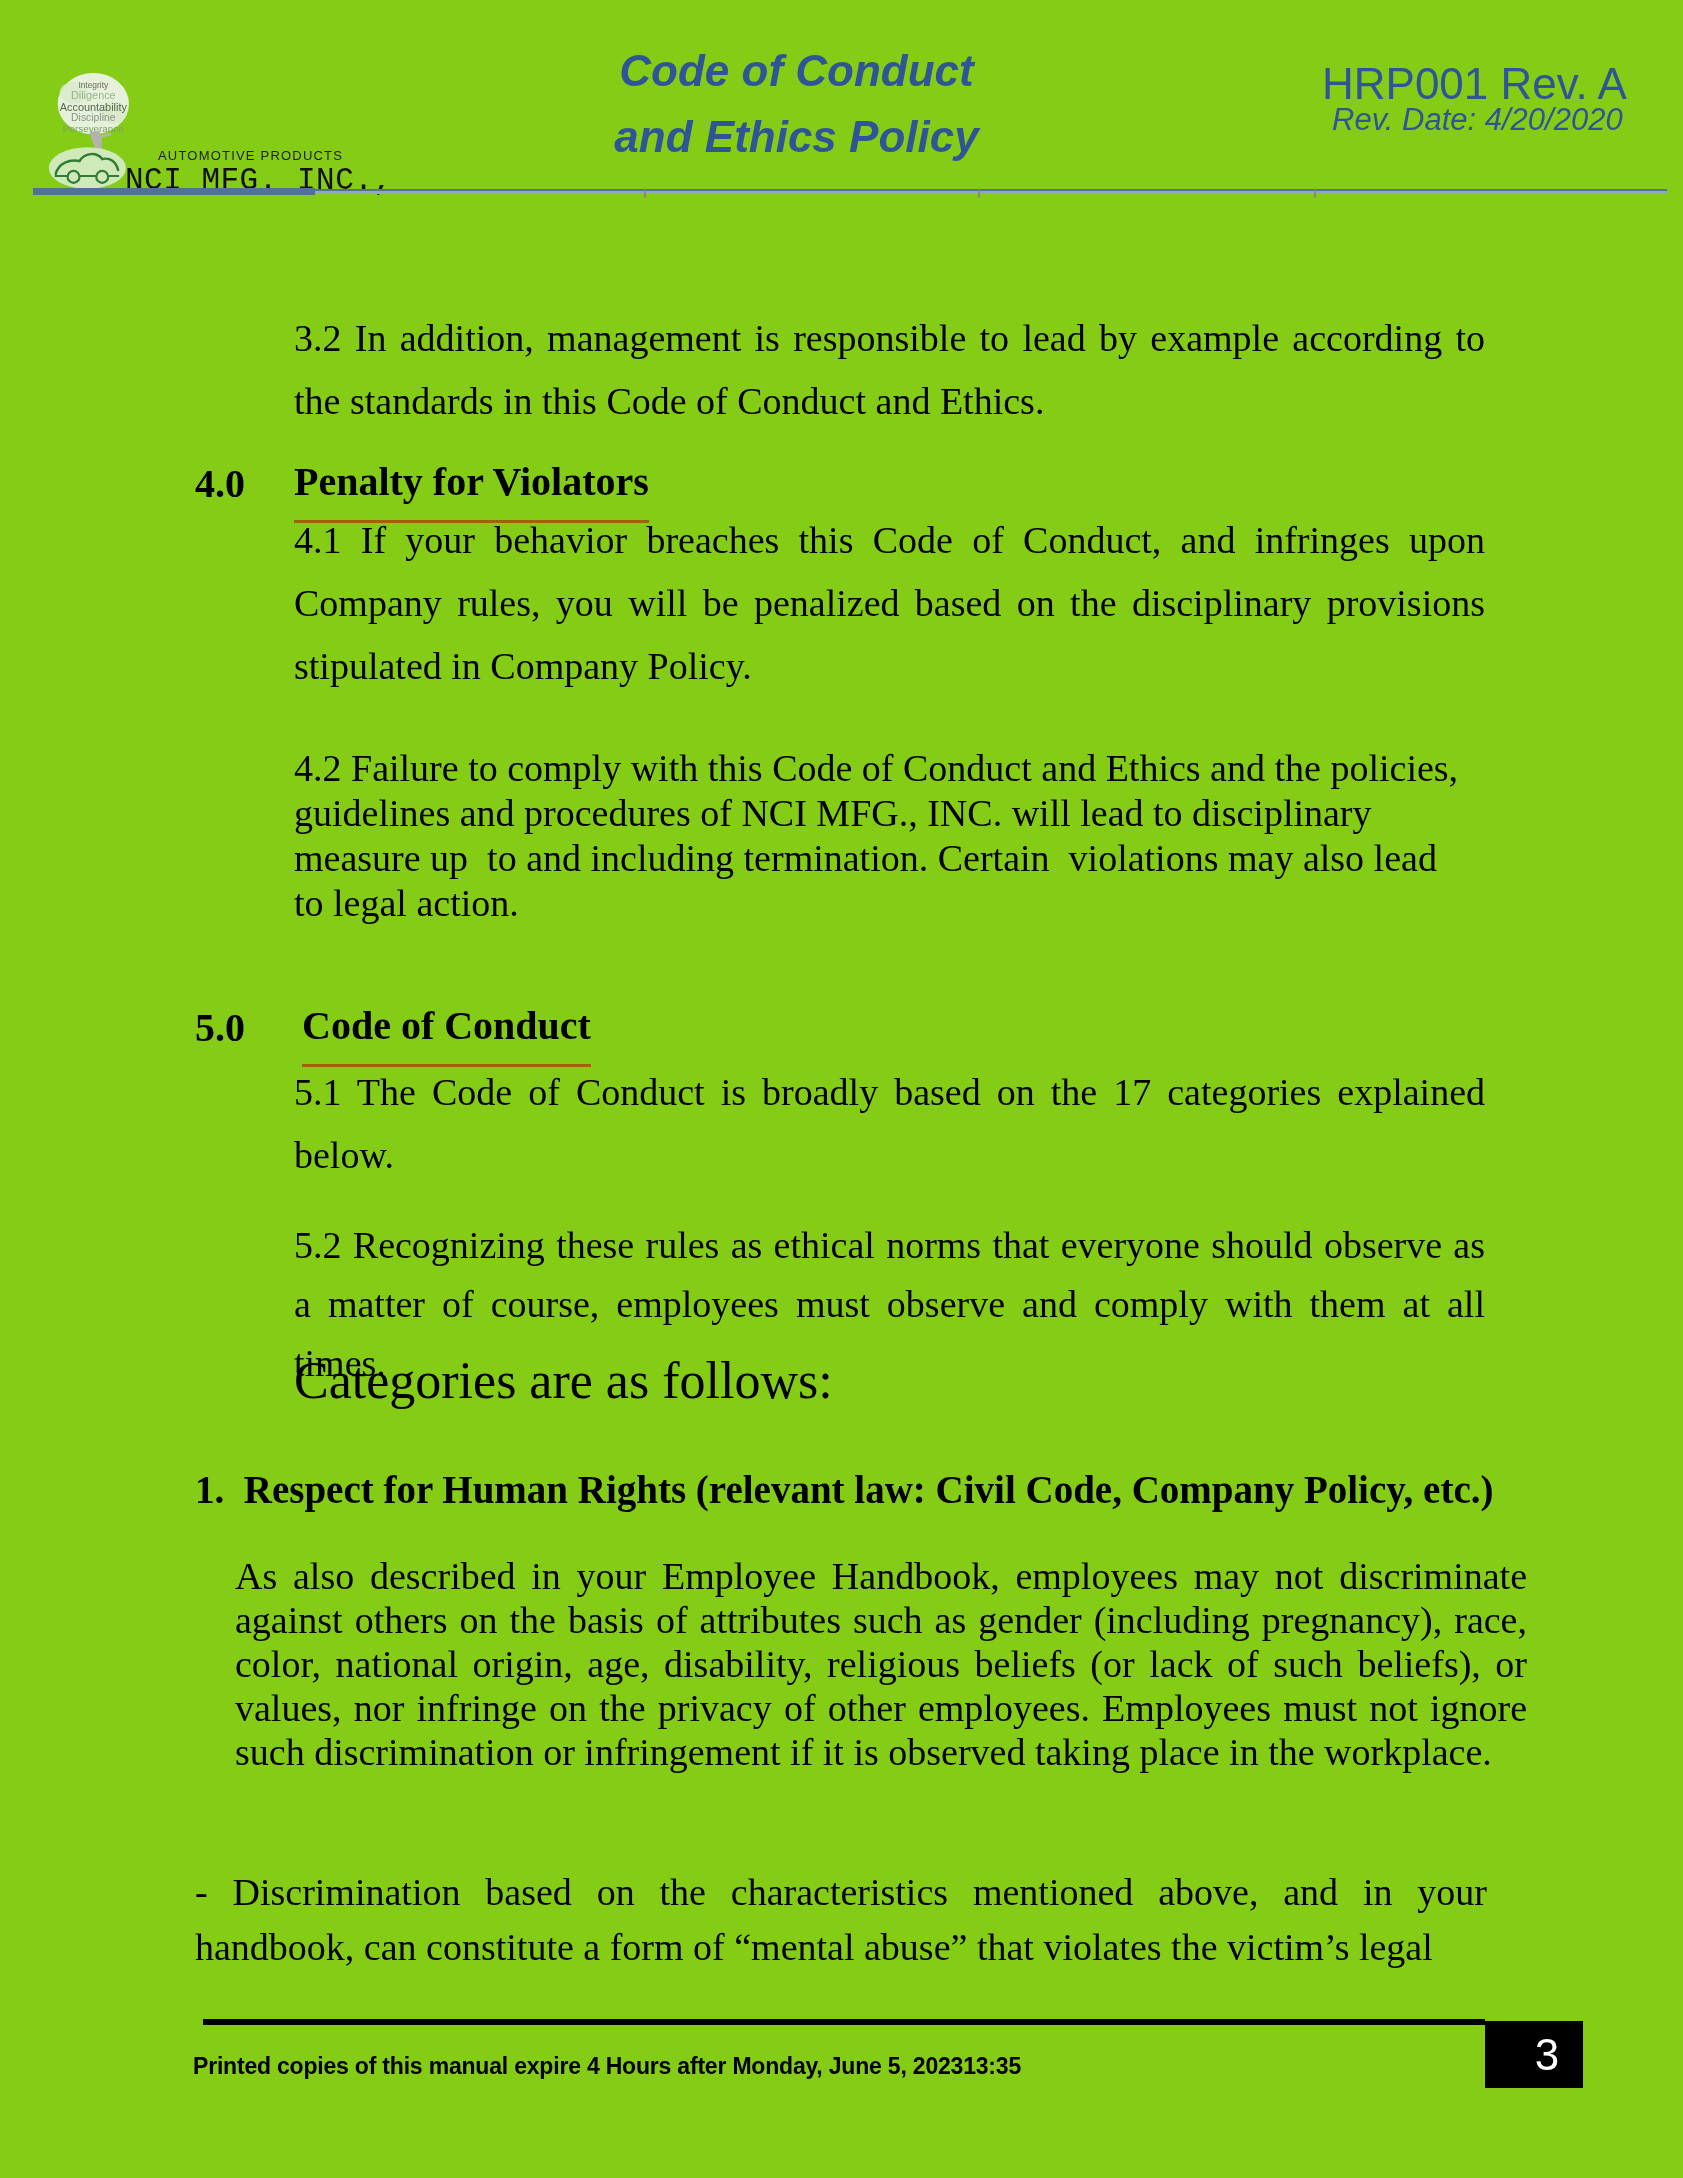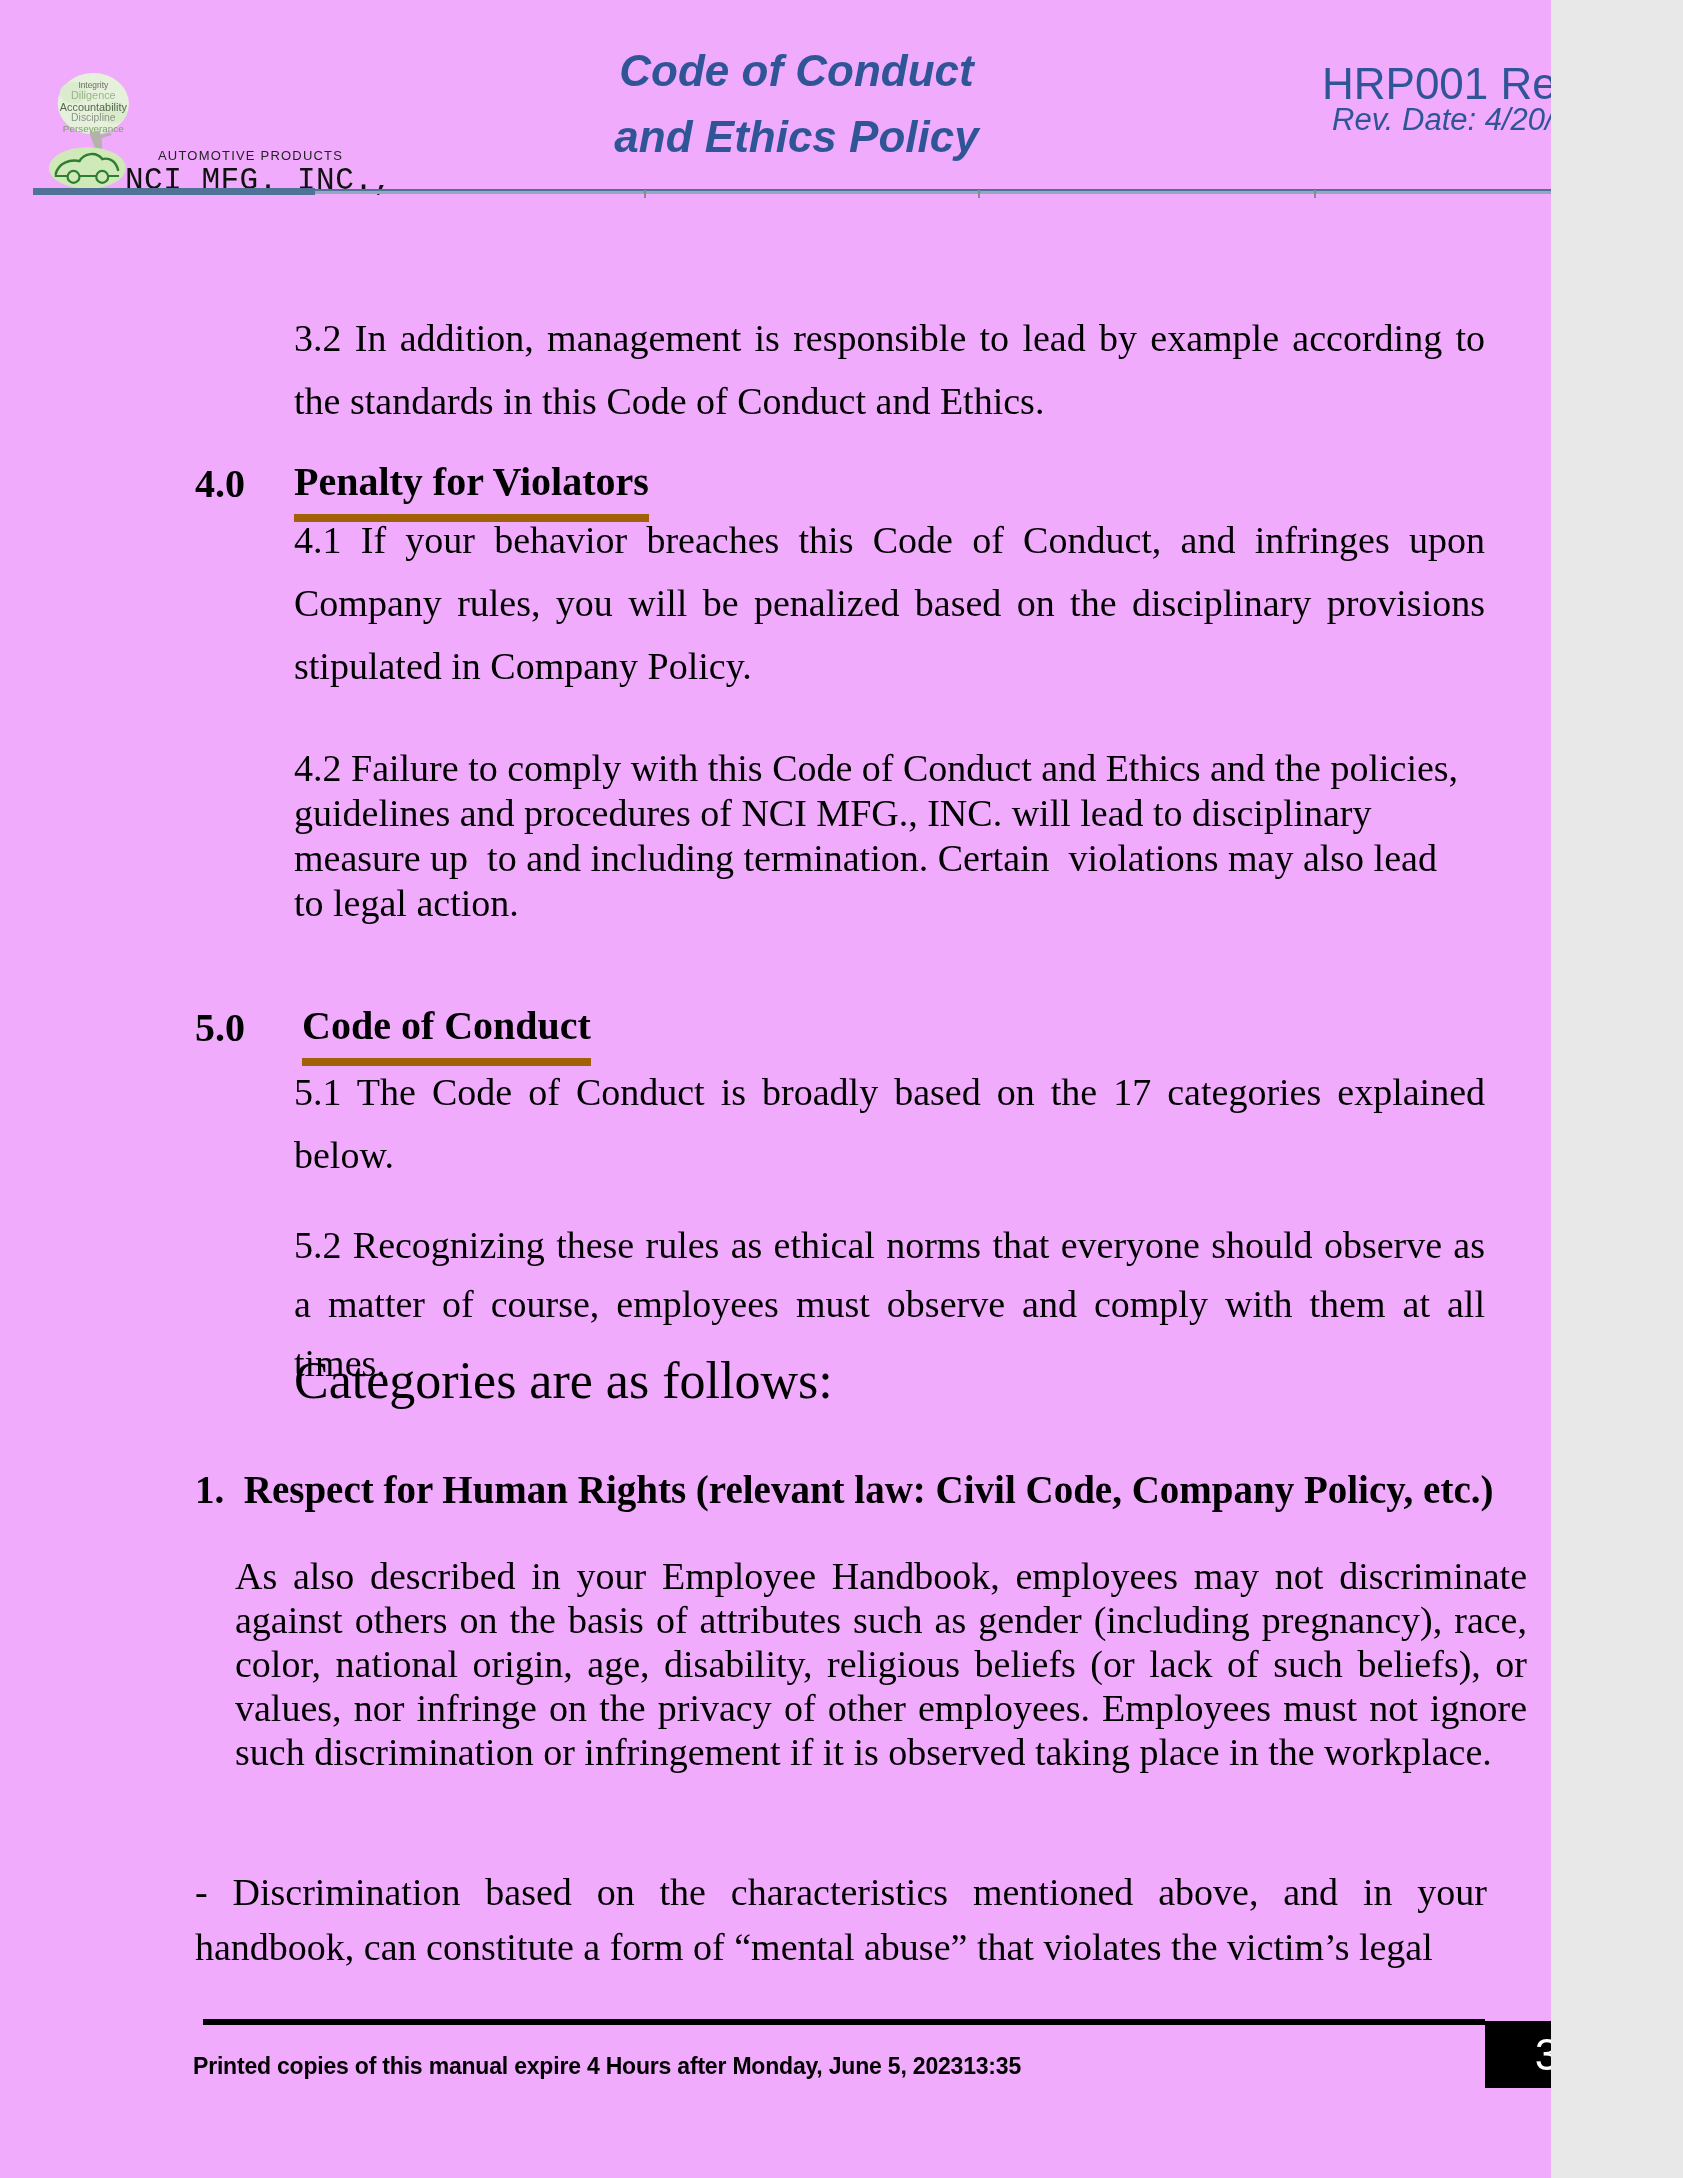--- a/index.html
+++ b/index.html
@@ -1,19 +1,19 @@
 <!DOCTYPE html>
 <html><head>
 <meta charset="utf-8">
 <style>
   html,body{margin:0;padding:0;background:#e8e8e8;}
   .page{
     position:relative;
-    width:1551px;height:2178px;
-    background:#f0abfc;
+    width:1683px;height:2178px;
+    background:#84cc16;
     overflow:hidden;
     font-family:"Liberation Serif", serif;
     color:#000;
   }
   
   .logo-svg{position:absolute;left:30px;top:51px;}
   .company-name{
     position:absolute;left:125px;top:115px;
     font-family:Liberation Mono, monospace;
     font-size:31px;color:#111;letter-spacing:0.5px;white-space:nowrap;margin-top:48px;
@@ -59,21 +59,21 @@
   .lh-wide{line-height:63px;}
   .lh-mid{line-height:44px;margin-left:40px;}
   .single{line-height:45px;text-align:left;white-space:pre-wrap;}
   .sec-num{
     position:absolute;left:195px;
     font-size:40px;font-weight:bold;white-space:nowrap;
   }
   .sec-head{
     position:absolute;
     font-size:40px;font-weight:bold;white-space:nowrap;
-    border-bottom:8px solid #a16207;padding-bottom:9px;
+    border-bottom:3px solid #a16207;padding-bottom:15px;
   }
   .intro-line{
     position:absolute;left:294px;
     font-size:52px;line-height:50px;white-space:nowrap;
   }
   .cat-head{
     position:absolute;left:195px;
     font-size:39px;font-weight:bold;white-space:pre-wrap;
   }
   

